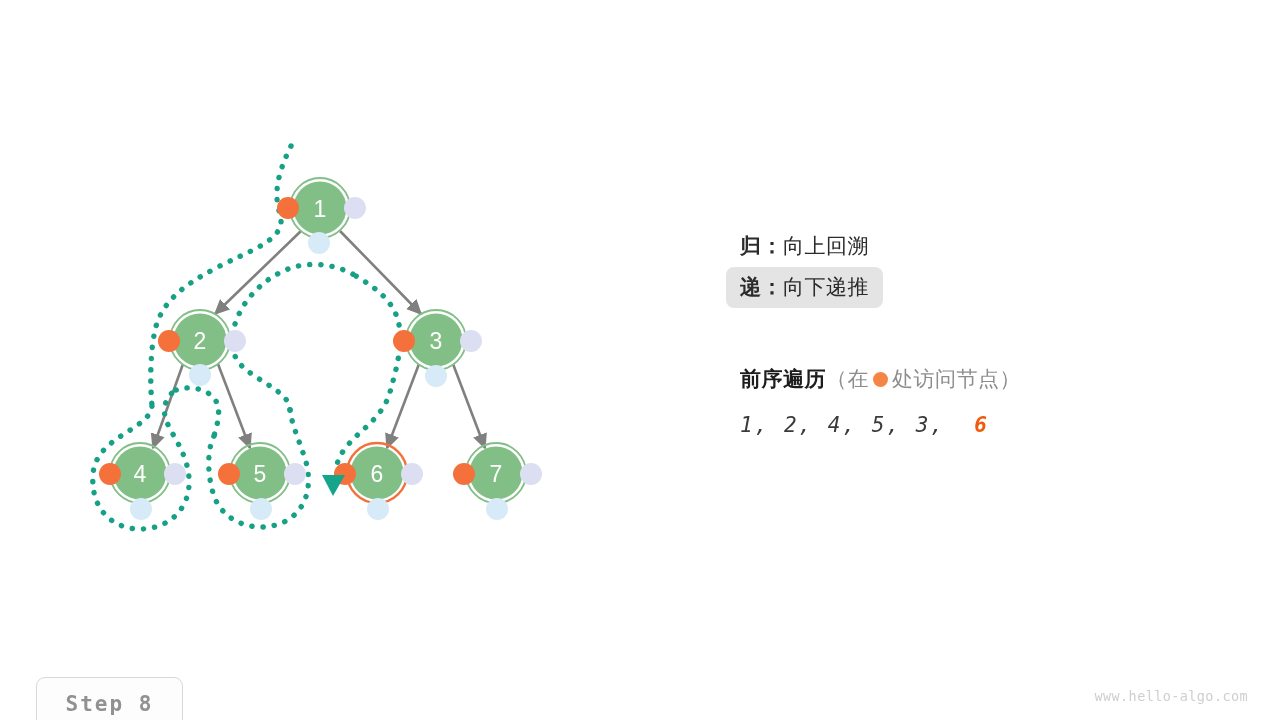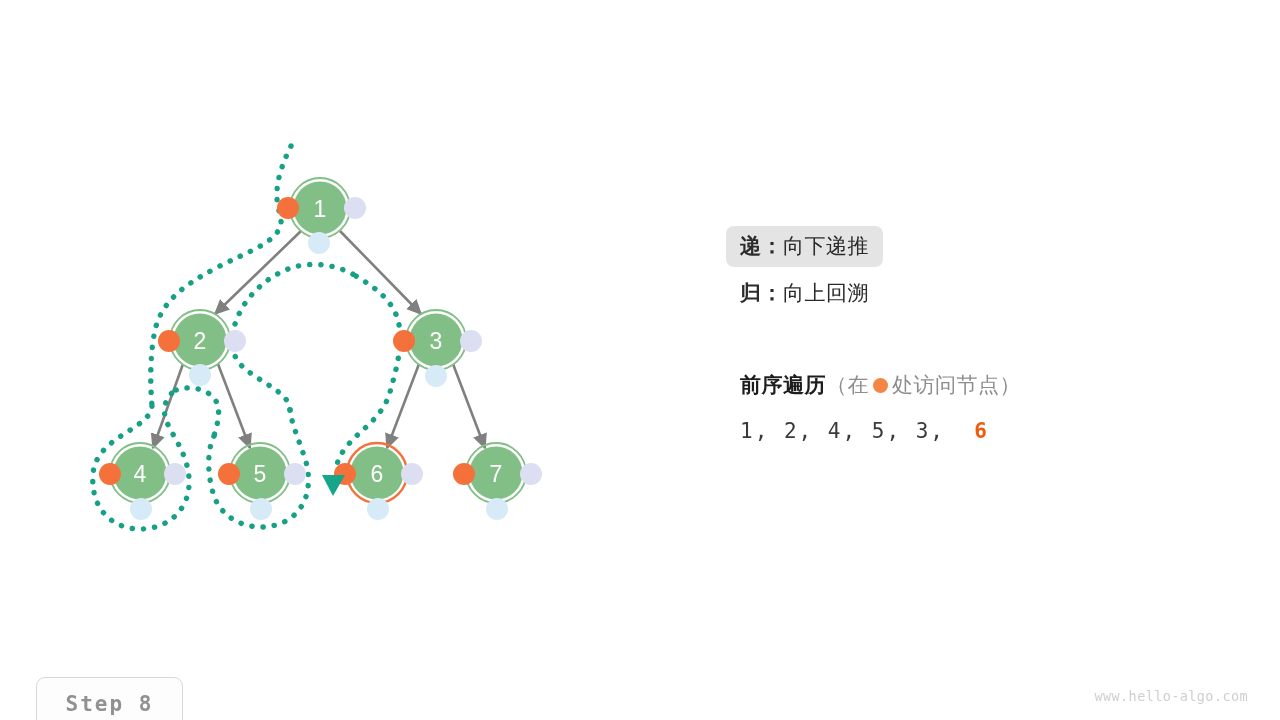--- a/index.html
+++ b/index.html
@@ -82,20 +82,21 @@
   }
 
   .order-sequence {
     margin-top: 24px;
     padding-left: 14px;
     font-family: "DejaVu Sans Mono", "Liberation Mono", monospace;
     font-size: 21px;
     color: #3a3a3a;
     letter-spacing: 2px;
     white-space: nowrap;
+    font-style: italic;
   }
   .order-sequence .seq-current {
     color: #ef5b0c;
     font-weight: bold;
   }
 
   
   #step-badge {
     position: absolute;
     left: 36px;
@@ -250,28 +251,28 @@
     <circle cx="497" cy="509" r="11" fill="#d6eaf8"></circle>
     <text class="node-label" x="496" y="474">7</text>
   </g>
 
   <polygon points="322,475 345,475 333,496" fill="#17a589"></polygon>
 
 </svg>
 
 <div id="info-panel">
 
+  <div id="legend-backtrack-wrap">
+    <span class="legend-row"><span class="lg-key">归</span><span class="lg-key">：</span><span>向上回溯</span></span>
+  </div>
+
   <div id="legend-recurse-row">
     <span class="legend-row active"><span class="lg-key">递</span><span class="lg-key">：</span><span>向下递推</span></span>
   </div>
 
-  <div id="legend-backtrack-wrap">
-    <span class="legend-row"><span class="lg-key">归</span><span class="lg-key">：</span><span>向上回溯</span></span>
-  </div>
-
   <div class="order-heading"><span class="oh-title">前序遍历</span><span class="oh-note">（在</span><span class="inline-dot"></span><span class="oh-note">处访问节点）</span></div>
 
   <div class="order-sequence"><span>1,  2,  4,  5,  3,</span><span>&nbsp;&nbsp;</span><span class="seq-current">6</span></div>
 
 </div>
 
 <div id="step-badge">
   <span>Step 8</span>
 </div>
 

